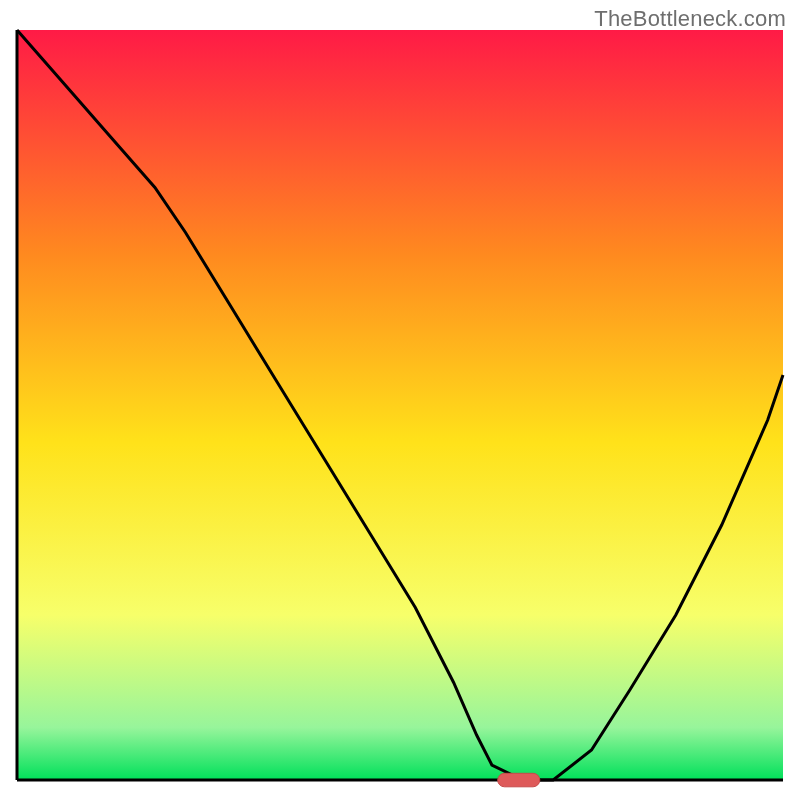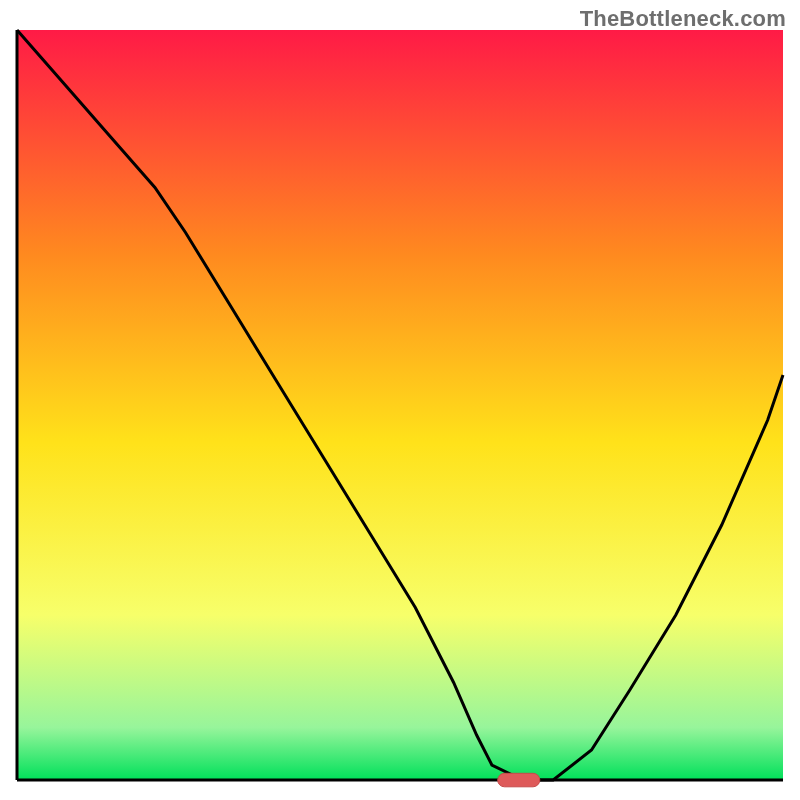--- a/index.html
+++ b/index.html
@@ -15,21 +15,21 @@
     width: 800px;
     height: 800px;
   }
   .watermark {
     position: absolute;
     top: 6px;
     right: 14px;
     color: #6e6e6e;
     font-size: 22px;
     letter-spacing: 0.2px;
-    font-weight: 700;
+    font-weight: 400;
     z-index: 3;
   }
   svg.plot {
     position: absolute;
     left: 0;
     top: 0;
     width: 800px;
     height: 800px;
     z-index: 1;
   }

